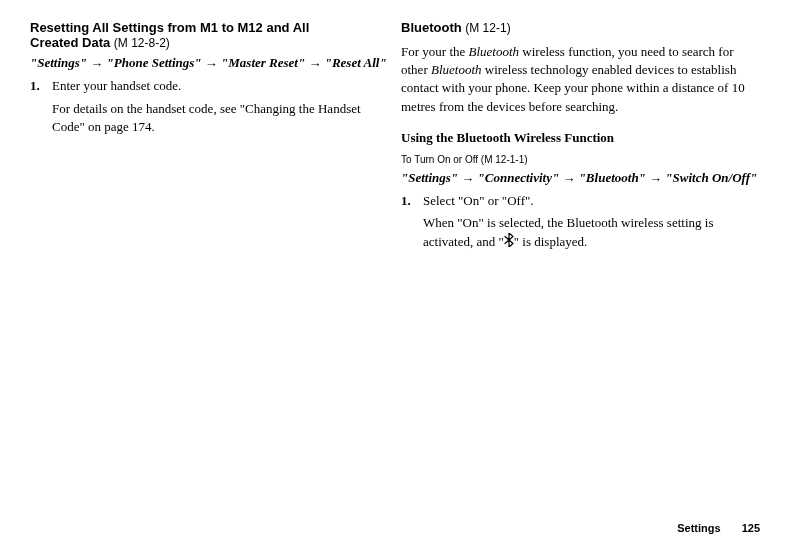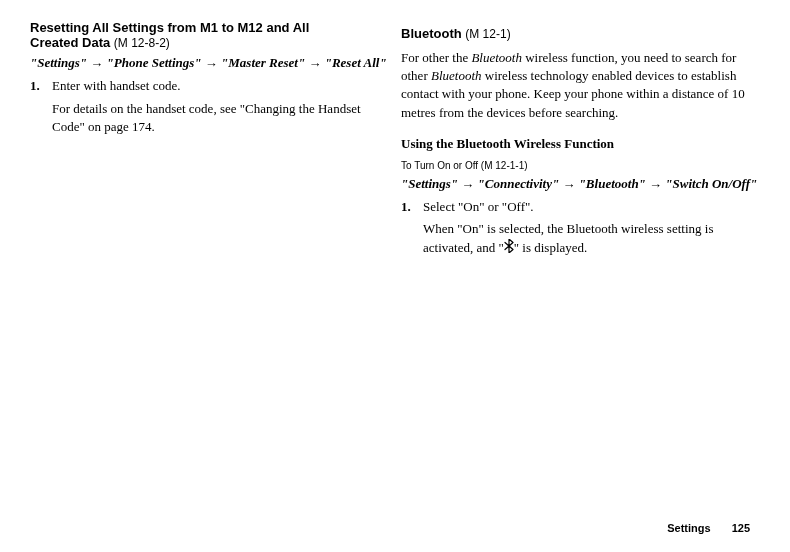--- a/index.html
+++ b/index.html
@@ -37,21 +37,20 @@
     }
     .menu-code {
       font-family: Arial, Helvetica, sans-serif;
       font-weight: normal;
       font-size: 12px;
     }
     .subheading {
       font-family: Arial, Helvetica, sans-serif;
       font-weight: bold;
       font-size: 13px;
-      margin-top: 6px;
     }
     .nav-path {
       font-style: italic;
       font-weight: bold;
       font-size: 13px;
       margin-top: 4px;
       line-height: 1.4;
     }
     .arrow {
       font-style: normal;
@@ -100,21 +99,21 @@
       font-size: 10px;
       margin-top: 8px;
     }
     .bt-icon {
       display: inline-block;
       vertical-align: middle;
     }
     .footer {
       position: absolute;
       bottom: 18px;
-      right: 40px;
+      right: 30px;
       font-family: Arial, Helvetica, sans-serif;
       font-weight: bold;
       font-size: 11px;
     }
     .footer .page-num {
       margin-left: 18px;
     }
   </style>
 </head>
 <body>
@@ -132,33 +131,33 @@
       <span class="arrow">→</span>
       <span>"Phone Settings"</span>
       <span class="arrow">→</span>
       <span>"Master Reset"</span>
       <span class="arrow">→</span>
       <span>"Reset All"</span>
     </div>
     <ol>
       <li>
         <span class="num">1.</span>
-        <span class="li-content">Enter with handset code.</span>
+        <span class="li-content">Enter your handset code.</span>
       </li>
     </ol>
     <div class="li-sub">For details on the handset code, see "Changing the Handset Code" on page 174.</div>
   </div>
 
   <div class="col">
     <div class="subheading">
       <span>Bluetooth</span>
       <span class="menu-code">(M 12-1)</span>
     </div>
     <div class="body-text" style="margin-top:8px">
-      <span>For other the </span><span class="italic">Bluetooth</span><span> wireless function, you need to search for other </span><span class="italic">Bluetooth</span><span> wireless technology enabled devices to establish contact with your phone. Keep your phone within a distance of 10 metres from the devices before searching.</span>
+      <span>For your the </span><span class="italic">Bluetooth</span><span> wireless function, you need to search for other </span><span class="italic">Bluetooth</span><span> wireless technology enabled devices to establish contact with your phone. Keep your phone within a distance of 10 metres from the devices before searching.</span>
     </div>
     <div class="section-heading2">Using the Bluetooth Wireless Function</div>
     <div class="plain-heading">
       <span>To Turn On or Off</span>
       <span>(M 12-1-1)</span>
     </div>
     <div class="nav-path">
       <span>"Settings"</span>
       <span class="arrow">→</span>
       <span>"Connectivity"</span>

